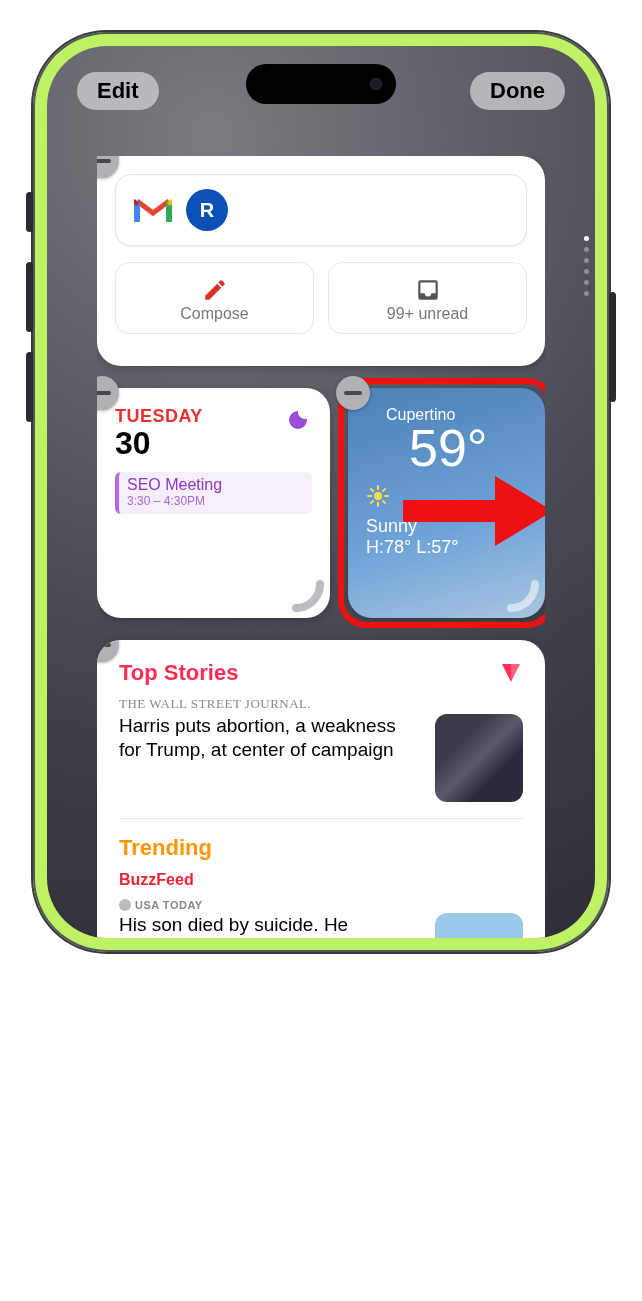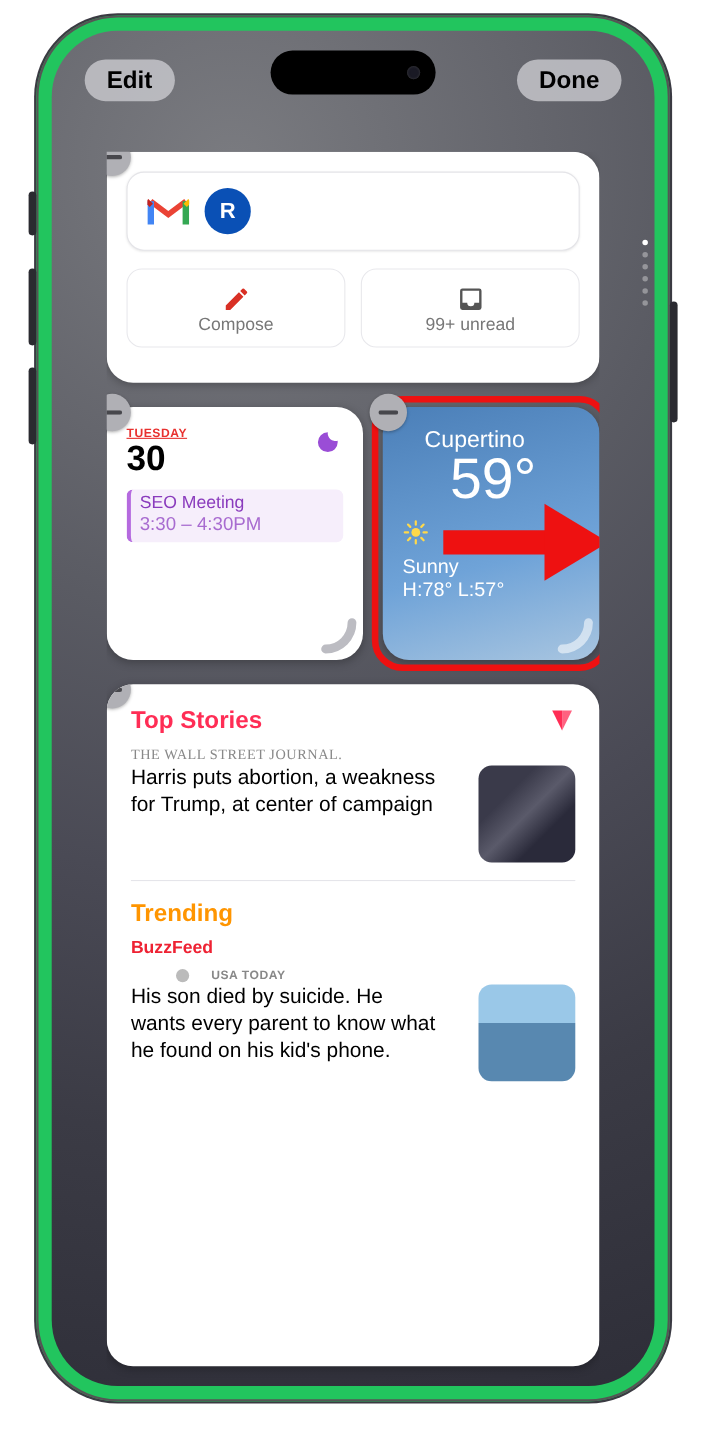--- a/index.html
+++ b/index.html
@@ -1,25 +1,25 @@
 <!DOCTYPE html>
 <html><head>
 <meta charset="utf-8">
 <style>
 * { margin: 0; padding: 0; box-sizing: border-box; font-family: -apple-system, BlinkMacSystemFont, "Segoe UI", Helvetica, Arial, sans-serif; }
 body { width: 642px; height: 1301px; background: #fff; position: relative; }
 
 .phone-frame {
   position: absolute;
   left: 50%;
-  top: 14px;
+  top: 32px;
   transform: translateX(-50%);
   width: 576px;
-  height: 1260px;
-  background: #22c55e;
+  height: 920px;
+  background: #bef264;
   border-radius: 74px;
   box-shadow: 0 0 0 2px #3a3a42, inset 0 0 0 2px #555;
   padding: 14px;
 }
 .phone-screen {
   width: 100%;
   height: 100%;
   border-radius: 60px;
   background: radial-gradient(circle at 30% 10%, #7a7b80 0%, #5a5b63 35%, #4a4a55 55%, #3b3b45 75%, #2e2e38 100%);
   position: relative;
@@ -89,45 +89,45 @@
 .gmail-row{display:flex;gap:14px;margin-top:16px;}
 .gmail-tile{flex:1;border:1px solid #e8e8ec;border-radius:14px;padding:14px 0 10px;display:flex;flex-direction:column;align-items:center;gap:2px;}
 .gmail-tile-label{color:#777;font-size:16px;}
 .compose-ico{color:#d93025;}
 .inbox-ico{color:#555;}
 
 
 .row2{display:flex;gap:18px;margin-top:22px;}
 .small-widget{flex:1;height:230px;position:relative;}
 .calendar-widget{background:#fff;border-radius:24px;padding:18px;box-shadow:0 2px 8px rgba(0,0,0,0.25);}
-.cal-day{color:#e8312f;font-weight:700;font-size:11px;letter-spacing:0.5px;text-decoration:underline;}
+.cal-day{color:#e8312f;font-weight:700;font-size:18px;letter-spacing:0.5px;}
 .cal-date{font-size:32px;font-weight:700;color:#000;margin-top:-2px;}
 .cal-moon{position:absolute;top:20px;right:20px;color:#9a4dd6;}
 .cal-event{margin-top:10px;border-left:4px solid #b56adf;background:#f6eefb;border-radius:6px;padding:4px 8px 6px;}
 .cal-event-title{color:#8a3bbd;font-size:16px;font-weight:500;}
-.cal-event-time{color:#a86bd0;font-size:17px;}
+.cal-event-time{color:#a86bd0;font-size:12px;}
 
 .weather-wrap{position:relative;flex:1;}
 .weather-highlight{position:absolute;inset:-10px -10px -10px -10px;border:6px solid #e11;border-radius:28px;z-index:3;pointer-events:none;}
 .weather-widget{background:linear-gradient(165deg,#4b7fb8 0%,#6fa3d8 60%,#a8c5e0 100%);border-radius:24px;padding:18px;color:#fff;box-shadow:0 2px 8px rgba(0,0,0,0.25);height:100%;}
-.w-loc{font-size:21px;font-weight:500;margin-left:20px;}
+.w-loc{font-size:16px;font-weight:500;margin-left:20px;}
 .w-temp{font-size:52px;font-weight:300;margin-top:-6px;margin-left:43px;}
 .w-sun{margin-top:6px;color:#ffd94a;}
 .w-cond{font-size:18px;margin-top:4px;}
 .w-hilo{font-size:18px;}
 .arrow-annotation{position:absolute;top:78px;right:-10px;z-index:6;}
 
 
 .news-widget{margin-top:22px;padding:20px 22px 0;height:620px;overflow:hidden;}
 .news-head{display:flex;justify-content:space-between;align-items:center;}
 .news-head-title{color:#ff2d55;font-size:22px;font-weight:700;}
 .news-logo{width:24px;height:24px;}
 .news-src{font-family:Georgia,serif;font-size:13px;letter-spacing:0.5px;color:#888;margin-top:10px;}
 .news-src.bf{font-family:inherit;color:#e23;font-weight:800;font-size:16px;letter-spacing:0;}
-.news-src.usa{display:flex;gap:20px;font-family:inherit;font-size:11px;font-weight:700;color:#888;margin-left:41px;}
+.news-src.usa{display:flex;gap:4px;font-family:inherit;font-size:11px;font-weight:700;color:#888;}
 .news-src.fox{font-family:inherit;font-size:13px;font-weight:700;color:#bbb;font-style:italic;}
 .news-item{display:flex;gap:32px;margin-top:2px;padding-bottom:16px;}
 .news-item.border{border-bottom:1px solid #e5e5ea;}
 .news-title{flex:1;font-size:19px;line-height:1.28;color:#000;font-weight:500;}
 .news-thumb{width:88px;height:88px;border-radius:12px;background:#ccc;flex-shrink:0;}
 .thumb1{background:linear-gradient(135deg,#3a3a4a 30%,#5a5a6a 50%,#2a2a3a 70%);}
 .thumb2{background:linear-gradient(135deg,#e8c068,#d89048 40%,#4878b0 40%,#5888c0);}
 .thumb3{background:linear-gradient(180deg,#9ac8e8 40%,#5888b0 40%);}
 .thumb4{background:linear-gradient(180deg,#d8e8c8 30%,#a8c888 30%,#886848 70%);}
 .trending-head{color:#ff9500;font-size:22px;font-weight:700;margin-top:16px;}

